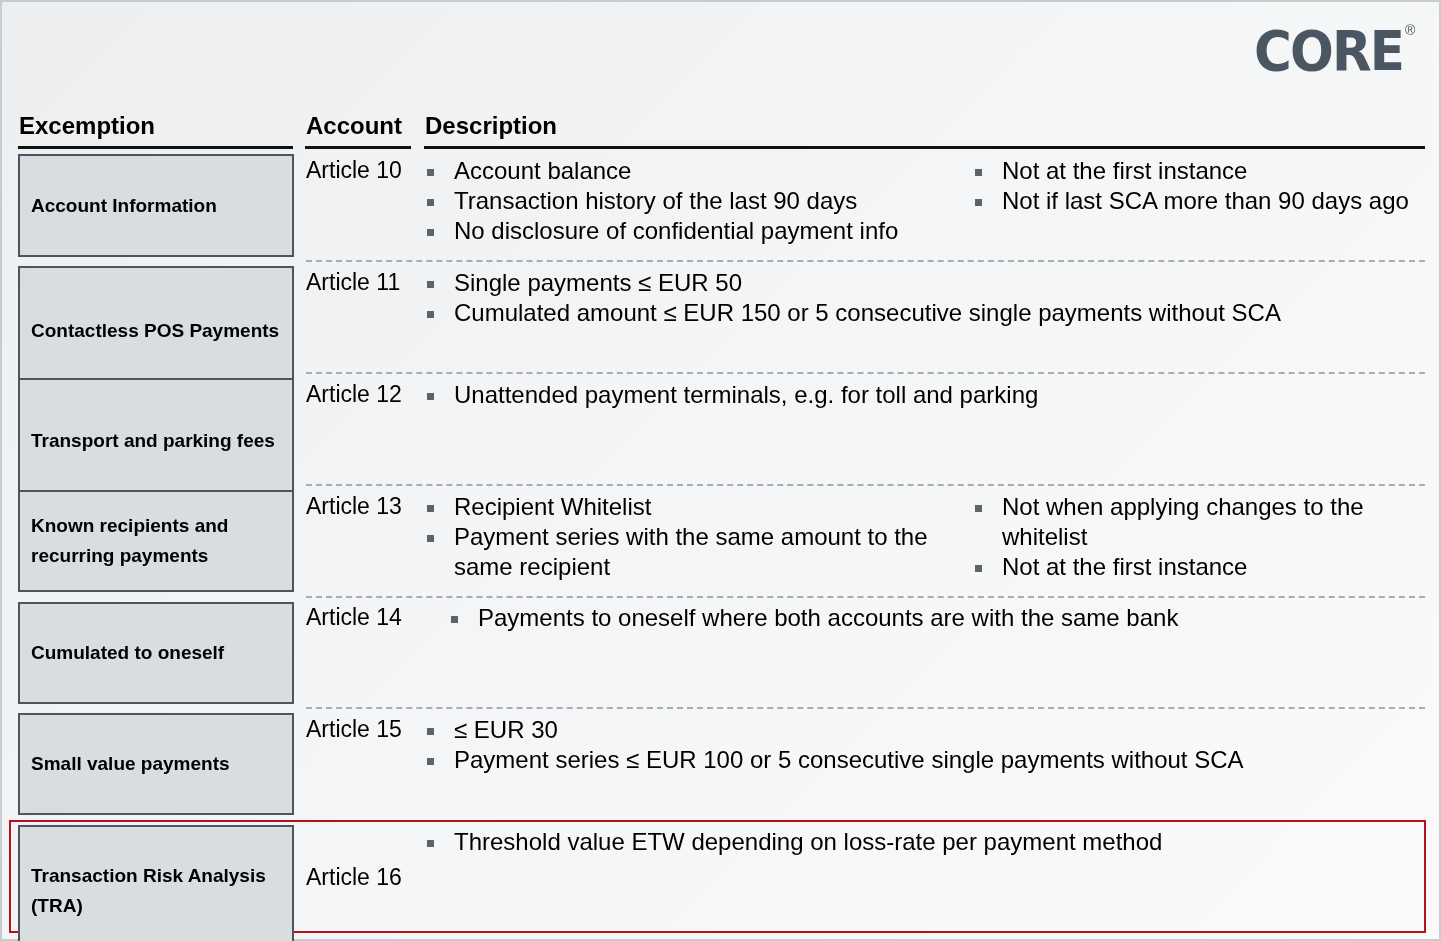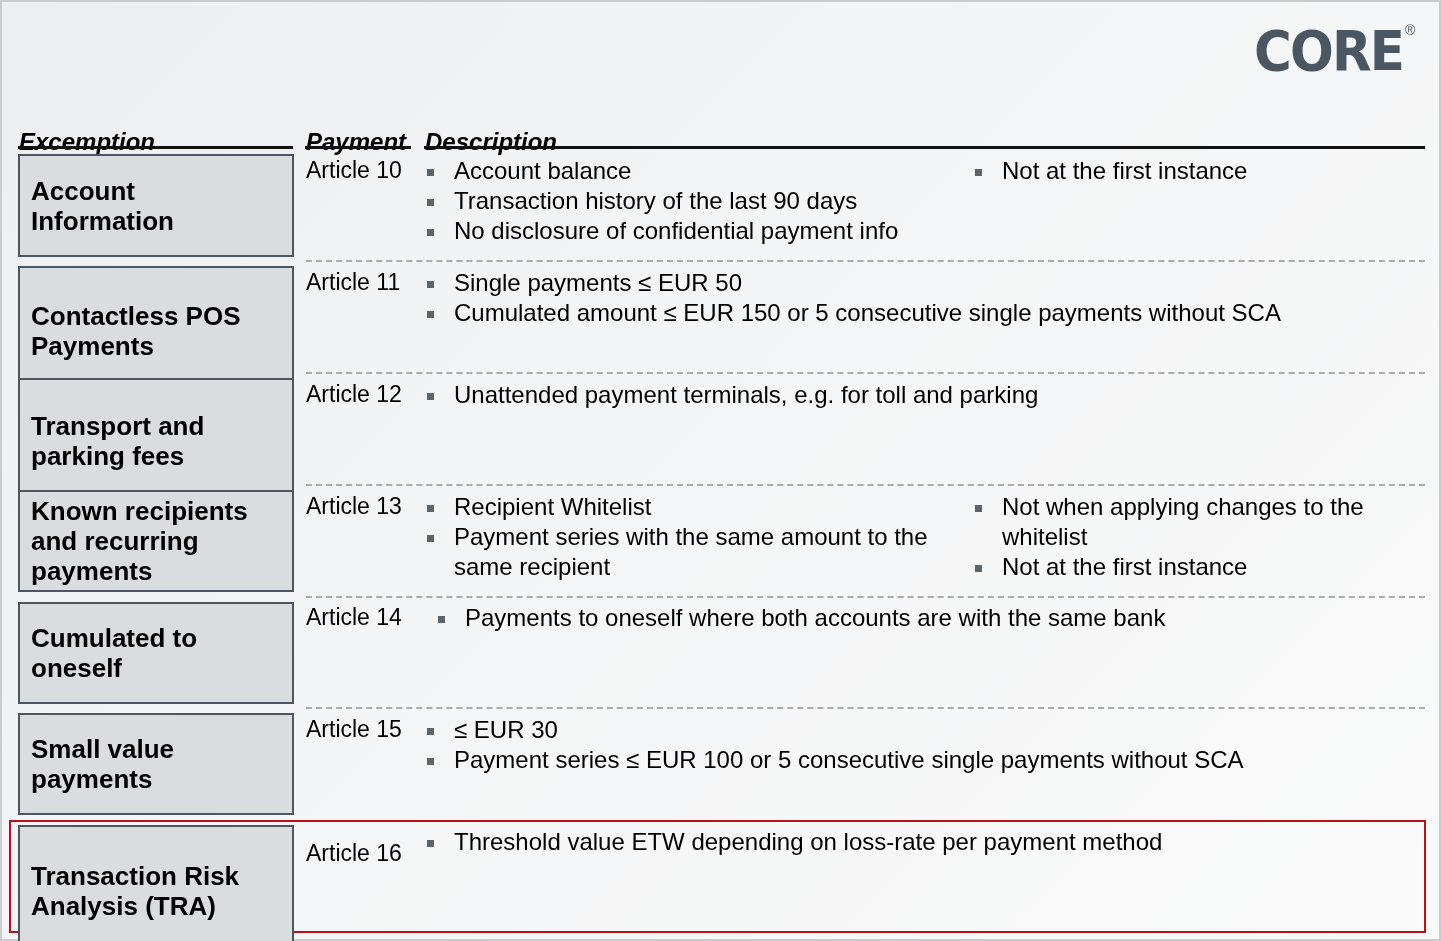--- a/index.html
+++ b/index.html
@@ -20,29 +20,29 @@
     font-family: "DejaVu Sans", sans-serif;
     font-weight: bold; font-size: 56px; letter-spacing: -2px;
     color: #4a5661;
     transform: scaleX(0.92); transform-origin: left top;
   }
   .logo-reg {
     position: absolute; left: 1405px; top: 22px;
     font-size: 14px; color: #4a5661;
   }
   .hdr {
-    position: absolute; top: 128px; font-weight: bold; font-size: 24px; color: #000; font-style: italic;
+    position: absolute; top: 112px; font-weight: bold; font-size: 24px; color: #000;
   }
   .hdr-line { position: absolute; top: 146px; height: 3px; background: #111; }
   .ex-box {
     position: absolute; left: 18px; width: 276px;
     background: #d9dde0; border: 2px solid #4d5660;
     display: flex; align-items: center;
     padding-left: 11px; padding-right: 8px;
-    font-weight: bold; font-size: 26px; line-height: 30px; color: #000;
+    font-weight: bold; font-size: 19px; line-height: 30px; color: #000;
   }
   .article {
     position: absolute; left: 306px; font-size: 23px; color: #000;
   }
   .bullets {
     position: absolute; list-style: none; font-size: 24px; line-height: 30px; color: #000;
   }
   .bullets li { position: relative; padding-left: 28px; }
   .bullets li::before {
     content: ""; position: absolute; left: 1px; top: 13px;
@@ -59,37 +59,38 @@
 </style>
 </head>
 <body>
 
 <div class="frame"></div>
 
 <div class="logo">CORE</div>
 <div class="logo-reg">®</div>
 
 <div class="hdr" style="left:19px">Excemption</div>
-<div class="hdr" style="left:306px">Payment</div>
+<div class="hdr" style="left:306px">Account</div>
 <div class="hdr" style="left:425px">Description</div>
 <div class="hdr-line" style="left:18px;width:275px"></div>
 <div class="hdr-line" style="left:305px;width:106px"></div>
 <div class="hdr-line" style="left:424px;width:1001px"></div>
 
 <div class="ex-box" style="top:154px;height:103px">
     <span>Account Information</span>
   </div>
 <div class="article" style="top:157px">Article 10</div>
 <ul class="bullets" style="left:426px;top:156px">
   <li>Account balance</li>
   <li>Transaction history of the last 90 days</li>
   <li>No disclosure of confidential payment info</li>
 </ul>
 <ul class="bullets" style="left:974px;top:156px">
   <li>Not at the first instance</li>
+  <li>Not if last SCA more than 90 days ago</li>
 </ul>
 <div class="dash" style="top:260px"></div>
 
 <div class="ex-box" style="top:266px;height:130px">
     <span>Contactless POS Payments</span>
   </div>
 <div class="article" style="top:269px">Article 11</div>
 <ul class="bullets" style="left:426px;top:268px">
   <li>Single payments ≤ EUR 50</li>
   <li>Cumulated amount ≤ EUR 150 or 5 consecutive single payments without SCA</li>
@@ -116,34 +117,34 @@
 <ul class="bullets" style="left:974px;top:492px;width:440px">
   <li>Not when applying changes to the whitelist</li>
   <li>Not at the first instance</li>
 </ul>
 <div class="dash" style="top:596px"></div>
 
 <div class="ex-box" style="top:602px;height:102px">
     <span>Cumulated to oneself</span>
   </div>
 <div class="article" style="top:604px">Article 14</div>
-<ul class="bullets" style="left:437px;top:603px">
+<ul class="bullets" style="left:450px;top:603px">
   <li>Payments to oneself where both accounts are with the same bank</li>
 </ul>
 <div class="dash" style="top:707px"></div>
 
 <div class="ex-box" style="top:713px;height:102px">
     <span>Small value payments</span>
   </div>
 <div class="article" style="top:716px">Article 15</div>
 <ul class="bullets" style="left:426px;top:715px">
   <li>≤ EUR 30</li>
   <li>Payment series ≤ EUR 100 or 5 consecutive single payments without SCA</li>
 </ul>
 
 <div class="highlight"></div>
 <div class="ex-box" style="top:825px;height:132px">
     <span>Transaction Risk Analysis (TRA)</span>
   </div>
-<div class="article" style="top:840px">Article 16</div>
+<div class="article" style="top:864px">Article 16</div>
 <ul class="bullets" style="left:426px;top:827px">
   <li>Threshold value ETW depending on loss-rate per payment method</li>
 </ul>
 
 </body></html>

